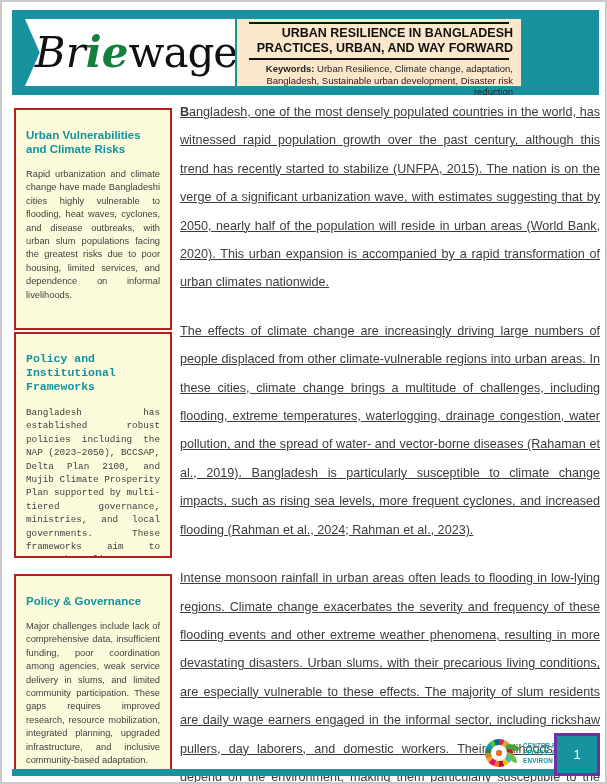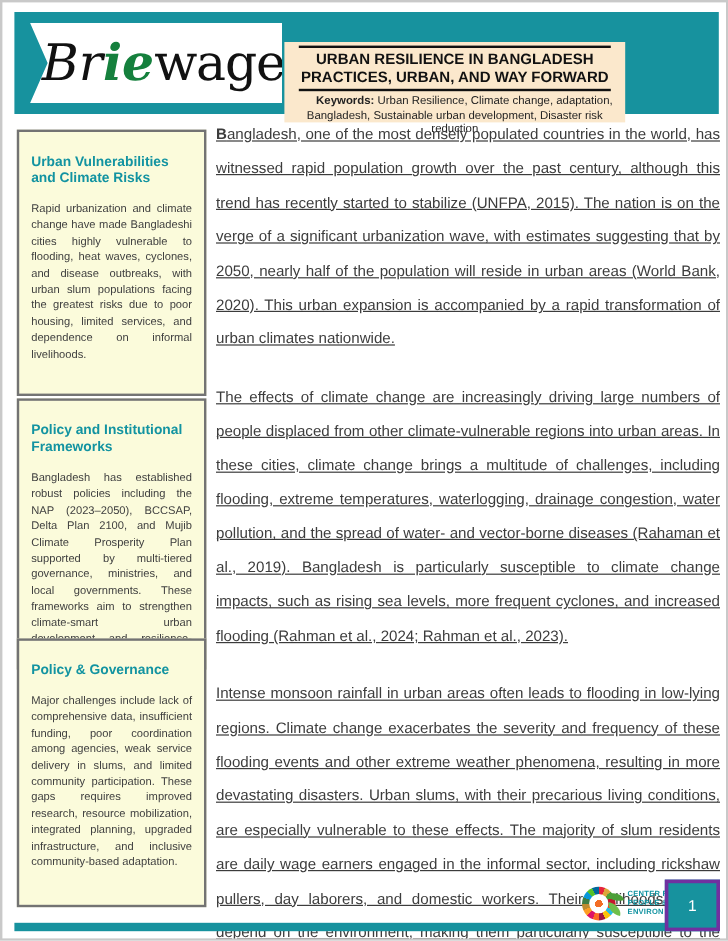--- a/index.html
+++ b/index.html
@@ -33,48 +33,48 @@
     font-family: "DejaVu Serif", serif;
     font-size: 42px; line-height: 1;
     color: #111111;
     white-space: nowrap;
   }
   .brand .b1 { font-style: italic; font-weight: normal; }
   .brand .b2 { font-style: italic; font-weight: bold; color: #15803d; }
   .brand .b3 { font-weight: normal; letter-spacing: -1px; }
 
   .title-box {
-    position: absolute; left: 225px; top: 25px;
+    position: absolute; left: 225px; top: 9px;
     width: 284px; height: 67px;
     background: #fbe8cc;
     padding: 3px 8px 0 8px;
-    text-align: center;
+    text-align: right;
   }
   .title-rule { height: 2px; background: #111111; margin: 0 4px; }
   .title-text {
     font-weight: bold; font-size: 12.5px; line-height: 15px;
     color: #111111; margin: 2px 0;
   }
   .keywords {
     font-size: 9.5px; line-height: 11.5px; color: #222222;
     margin-top: 3px;
   }
   .keywords .kw-label { font-weight: bold; padding-left: 16px; }
 
   
   .side-box {
     position: absolute; left: 12px; width: 158px;
     background: #fbfbdb;
-    border: 2px solid #737373;
+    border: 2px solid #b91c1c;
     padding: 12px 10px 8px 10px;
     overflow: hidden;
   }
   #side-box-1 { top: 106px; height: 222px; }
-  #side-box-2 { top: 330px; height: 226px; }
-  #side-box-3 { top: 530px; height: 224px; }
+  #side-box-2 { top: 330px; height: 226px; font-family: Liberation Mono, monospace; }
+  #side-box-3 { top: 572px; height: 200px; }
   .side-heading {
     color: #1293a1; font-weight: bold;
     font-size: 11.5px; line-height: 14px;
     margin-top: 6px;
   }
   .side-body {
     margin-top: 12px;
     font-size: 9.3px; line-height: 13.4px;
     color: #3f3f3f;
     text-align: justify;

